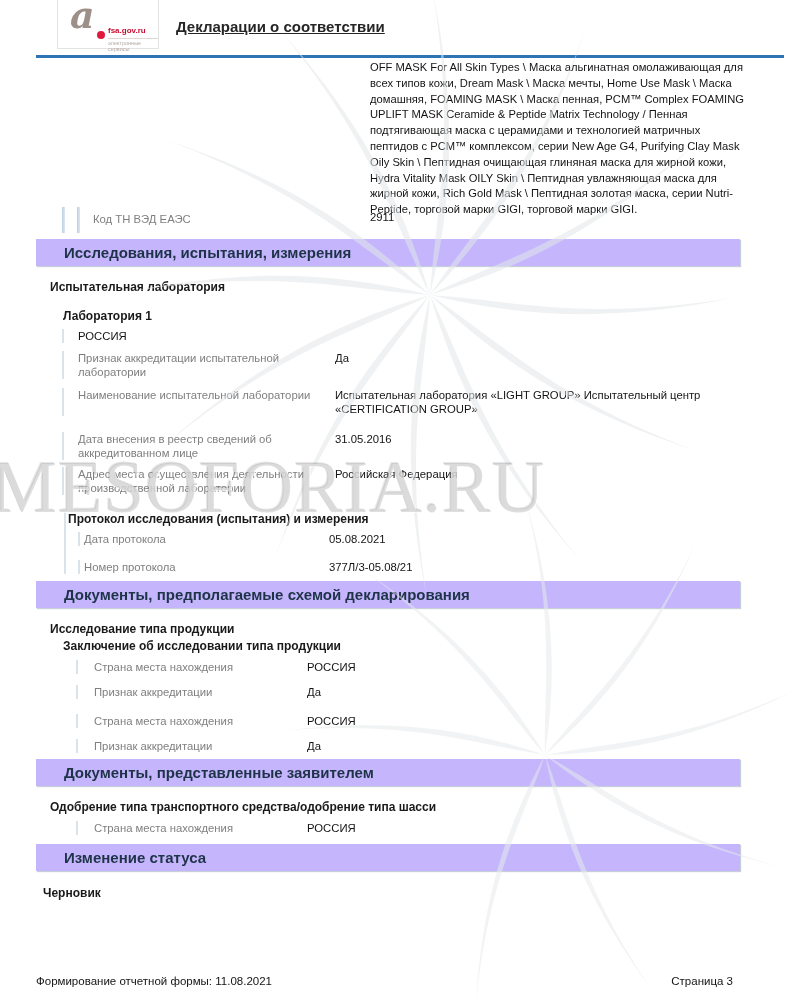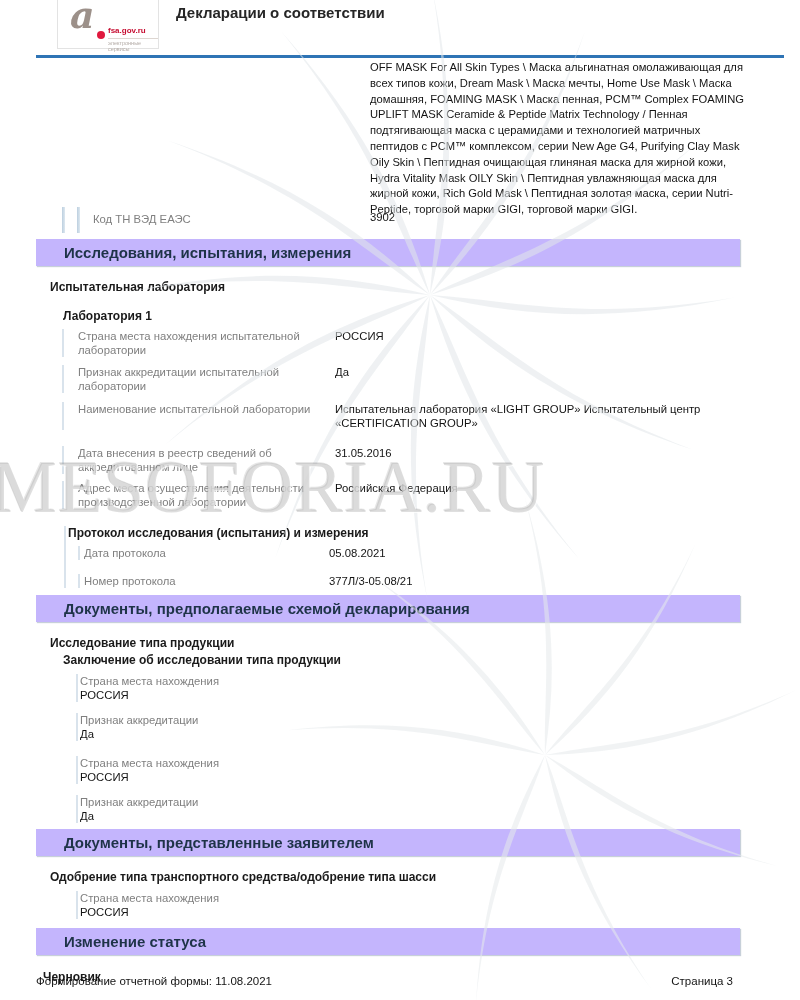--- a/index.html
+++ b/index.html
@@ -14,21 +14,21 @@
     position:absolute;left:-8px;top:446px;z-index:6;pointer-events:none;white-space:nowrap;
     font-family:"Liberation Serif",serif;font-size:73px;letter-spacing:1px;
     color:rgba(148,148,148,.30);text-shadow:1px 1px 0 rgba(255,255,255,.75),-1px -1px 0 rgba(120,120,120,.18);
   }
   
   #logo-box{position:absolute;left:57px;top:-1px;width:100px;height:48px;border:1px solid #e3e3e3;background:#fff;z-index:2;}
   #logo-a{position:absolute;left:12px;top:-8px;font-family:"DejaVu Serif",serif;font-style:italic;font-weight:bold;font-size:38px;color:#9c9089;}
   #logo-dot{position:absolute;left:39px;top:31px;width:8px;height:8px;border-radius:50%;background:#e0193e;}
   #logo-domain{position:absolute;left:50px;top:26px;font-size:8px;font-weight:bold;color:#c60c30;}
   #logo-tagline{position:absolute;left:50px;top:38px;font-size:5.5px;color:#b3aba6;border-top:1px solid #ddd6d1;padding-top:1px;}
-  #page-title{position:absolute;left:176px;top:4px;font-size:15px;font-weight:bold;color:#262626;z-index:2;}
+  #page-title{position:absolute;left:176px;top:18px;font-size:15px;font-weight:bold;color:#262626;z-index:2;text-decoration:underline;}
   #top-rule{position:absolute;left:36px;top:55px;width:748px;height:3px;background:#2e74b5;z-index:2;}
   
   #product-desc{position:absolute;left:370px;top:60px;width:378px;font-size:11.2px;line-height:15.8px;color:#141414;z-index:2;}
   
   #tnved{position:absolute;left:36px;top:207px;width:704px;height:28px;z-index:2;}
   #tnved .bar{position:absolute;width:3px;height:26px;top:0;background:linear-gradient(to right,#bccfdf,#dde8f0);}
   #tnved .b1{left:26px;} #tnved .b2{left:41px;}
   #tnved .lbl{position:absolute;left:57px;top:6px;font-size:11.3px;color:#7f7f7f;}
   #tnved .val{position:absolute;left:334px;top:4px;font-size:11.3px;color:#141414;}
   
@@ -39,21 +39,21 @@
   .stitle{font-size:12px;font-weight:bold;padding-left:27px;color:#1a1a1a;}
   .row{display:flex;font-size:11.3px;line-height:14px;}
   .row .lb{color:#7f7f7f;flex:none;}
   .row .vl{color:#141414;flex:1;padding-right:6px;}
   .lvl1{margin-left:26px;border-left:2px solid #d9e3ec;padding-left:14px;}
   .lvl1 .lb{width:257px;}
   .pgroup{margin-left:28px;border-left:2px solid #d9e3ec;}
   .pgroup .stitle{padding-left:2px;}
   .prow{margin-left:12px;border-left:2px solid #d9e3ec;padding-left:4px;}
   .prow .lb{width:245px;}
-  .lvl2{margin-left:40px;border-left:2px solid #d9e3ec;padding-left:2px;flex-direction:column;}
+  .lvl2{margin-left:40px;border-left:2px solid #d9e3ec;padding-left:16px;}
   .lvl2 .lb{width:213px;}
   #status{font-size:12px;font-weight:bold;padding-left:7px;color:#1a1a1a;}
   #footer{position:absolute;left:36px;top:975px;width:704px;display:flex;justify-content:space-between;font-size:11.5px;color:#141414;z-index:2;}
   #footer .right{padding-right:7px;}
   
   .mb2{margin-bottom:16px;}.mb6{margin-bottom:6px;}.mb7{margin-bottom:7px;}.mb8{margin-bottom:8px;}
   .mb9{margin-bottom:9px;}.mb11{margin-bottom:11px;}.mb12{margin-bottom:3px;}.mb14{margin-bottom:14px;}
   .mb15{margin-bottom:15px;}.mb17{margin-bottom:17px;}
 </style>
 </head>
@@ -96,31 +96,30 @@
 </div>
 <div id="page-title">Декларации о соответствии</div>
 <div id="top-rule"></div>
 
 <div id="product-desc">OFF MASK For All Skin Types \ Маска альгинатная омолаживающая для всех типов кожи, Dream Mask \ Маска мечты, Home Use Mask \ Маска домашняя, FOAMING MASK \ Маска пенная, PCM™ Complex FOAMING UPLIFT MASK Ceramide &amp; Peptide Matrix Technology / Пенная подтягивающая маска с церамидами и технологией матричных пептидов с PCM™ комплексом, серии New Age G4, Purifying Clay Mask Oily Skin \ Пептидная очищающая глиняная маска для жирной кожи, Hydra Vitality Mask OILY Skin \ Пептидная увлажняющая маска для жирной кожи, Rich Gold Mask \ Пептидная золотая маска, серии Nutri-Peptide, торговой марки GIGI, торговой марки GIGI.</div>
 
 <div id="tnved">
   <span class="bar b1"></span>
   <span class="bar b2"></span>
   <span class="lbl">Код ТН ВЭД ЕАЭС</span>
-  <span class="val">3902</span>
+  <span class="val">2911</span>
 </div>
 
 <div id="main">
 
   <div class="band mb14">Исследования, испытания, измерения</div>
   <div class="glabel mb15">Испытательная лаборатория</div>
   <div class="stitle mb6">Лаборатория 1</div>
 
   <div class="row lvl1 mb8">
-    <div class="lb">Страна места нахождения испытательной лаборатории</div>
     <div class="vl">РОССИЯ</div>
   </div>
   <div class="row lvl1 mb9">
     <div class="lb">Признак аккредитации испытательной лаборатории</div>
     <div class="vl">Да</div>
   </div>
   <div class="row lvl1 mb2">
     <div class="lb">Наименование испытательной лаборатории</div>
     <div class="vl">Испытательная лаборатория «LIGHT GROUP»  Испытательный центр «CERTIFICATION GROUP»</div>
   </div>

